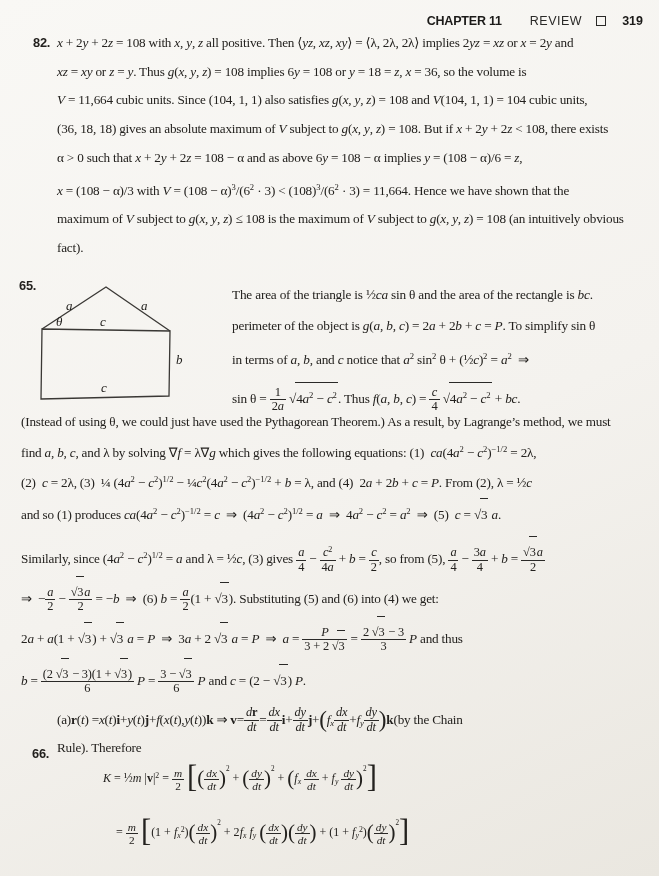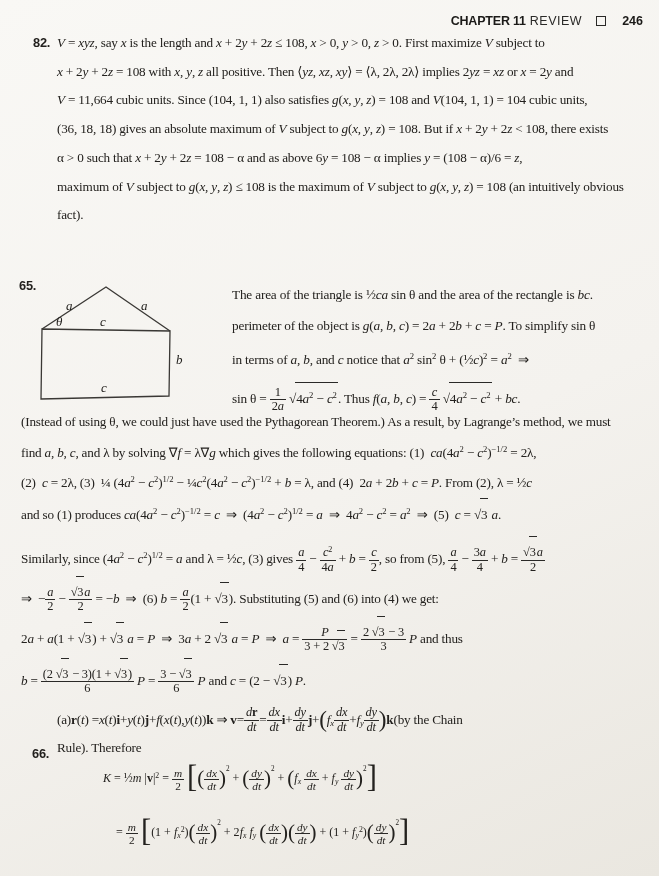--- a/index.html
+++ b/index.html
@@ -6,21 +6,21 @@
   .page{
     position:relative; width:659px; height:876px; overflow:hidden;
     background:linear-gradient(155deg,#f9f8f5 0%,#f4f2ee 55%,#eae7e0 100%);
     font-family:"Liberation Serif", serif;
     color:#23211e;
   }
   
   .hdr{position:absolute; top:14px; right:16px; display:flex; align-items:center;
        font-family:"Liberation Sans", sans-serif; font-size:12.5px; color:#1b1a18;}
   .hdr .chap{font-weight:700; letter-spacing:-0.2px;}
-  .hdr .rev{margin-left:4px; letter-spacing:0.5px; color:#2a2927;}
+  .hdr .rev{margin-left:28px; letter-spacing:0.5px; color:#2a2927;}
   .hdr .sqbox{width:8px; height:8px; border:1.3px solid #2a2927; margin-left:14px;}
   .hdr .pg{font-weight:700; margin-left:16px;}
 
   .blk{position:absolute; white-space:nowrap; font-size:13.2px; letter-spacing:-0.2px;}
   .num{font-weight:700; font-family:"Liberation Sans", sans-serif; font-size:12.8px;}
   .ln{white-space:nowrap;}
 
   
   .p64{left:33px; top:29px; width:615px;}
   .p64 .num{position:absolute; left:0; top:6px;}
@@ -59,31 +59,32 @@
 </style>
 </head>
 <body>
 
 <div class="page">
 
   <div class="hdr">
     <span class="chap">CHAPTER 11</span>
     <span class="rev">REVIEW</span>
     <span class="sqbox"></span>
-    <span class="pg">246</span>
+    <span class="pg">319</span>
   </div>
 
   <div class="blk p64">
     <span class="num">82.</span>
     <div class="txt">
-      <div class="ln"><i>V</i> = <i>xyz</i>, say <i>x</i> is the length and <i>x</i> + 2<i>y</i> + 2<i>z</i> ≤ 108, <i>x</i> &gt; 0, <i>y</i> &gt; 0, <i>z</i> &gt; 0. First maximize <i>V</i> subject to</div>
       <div class="ln"><i>x</i> + 2<i>y</i> + 2<i>z</i> = 108 with <i>x</i>, <i>y</i>, <i>z</i> all positive. Then ⟨<i>yz</i>, <i>xz</i>, <i>xy</i>⟩ = ⟨λ, 2λ, 2λ⟩ implies 2<i>yz</i> = <i>xz</i> or <i>x</i> = 2<i>y</i> and</div>
+      <div class="ln"><i>xz</i> = <i>xy</i> or <i>z</i> = <i>y</i>. Thus <i>g</i>(<i>x</i>, <i>y</i>, <i>z</i>) = 108 implies 6<i>y</i> = 108 or <i>y</i> = 18 = <i>z</i>, <i>x</i> = 36, so the volume is</div>
       <div class="ln"><i>V</i> = 11,664 cubic units. Since (104, 1, 1) also satisfies <i>g</i>(<i>x</i>, <i>y</i>, <i>z</i>) = 108 and <i>V</i>(104, 1, 1) = 104 cubic units,</div>
       <div class="ln">(36, 18, 18) gives an absolute maximum of <i>V</i> subject to <i>g</i>(<i>x</i>, <i>y</i>, <i>z</i>) = 108. But if <i>x</i> + 2<i>y</i> + 2<i>z</i> &lt; 108, there exists</div>
       <div class="ln">α &gt; 0 such that <i>x</i> + 2<i>y</i> + 2<i>z</i> = 108 − α and as above 6<i>y</i> = 108 − α implies <i>y</i> = (108 − α)/6 = <i>z</i>,</div>
+      <div class="ln"><i>x</i> = (108 − α)/3 with <i>V</i> = (108 − α)<sup>3</sup>/(6<sup>2</sup> · 3) &lt; (108)<sup>3</sup>/(6<sup>2</sup> · 3) = 11,664. Hence we have shown that the</div>
       <div class="ln">maximum of <i>V</i> subject to <i>g</i>(<i>x</i>, <i>y</i>, <i>z</i>) ≤ 108 is the maximum of <i>V</i> subject to <i>g</i>(<i>x</i>, <i>y</i>, <i>z</i>) = 108 (an intuitively obvious</div>
       <div class="ln">fact).</div>
     </div>
   </div>
 
   <div class="blk num p65num">65.</div>
 
   <svg class="fig" width="162" height="126" viewBox="0 0 162 126">
     <path d="M8 46 L72 4 L136 48" fill="none" stroke="#3a3835" stroke-width="1.3"></path>
     <path d="M8 46 L136 48 L135 113 L7 116 Z" fill="none" stroke="#3a3835" stroke-width="1.3"></path>

